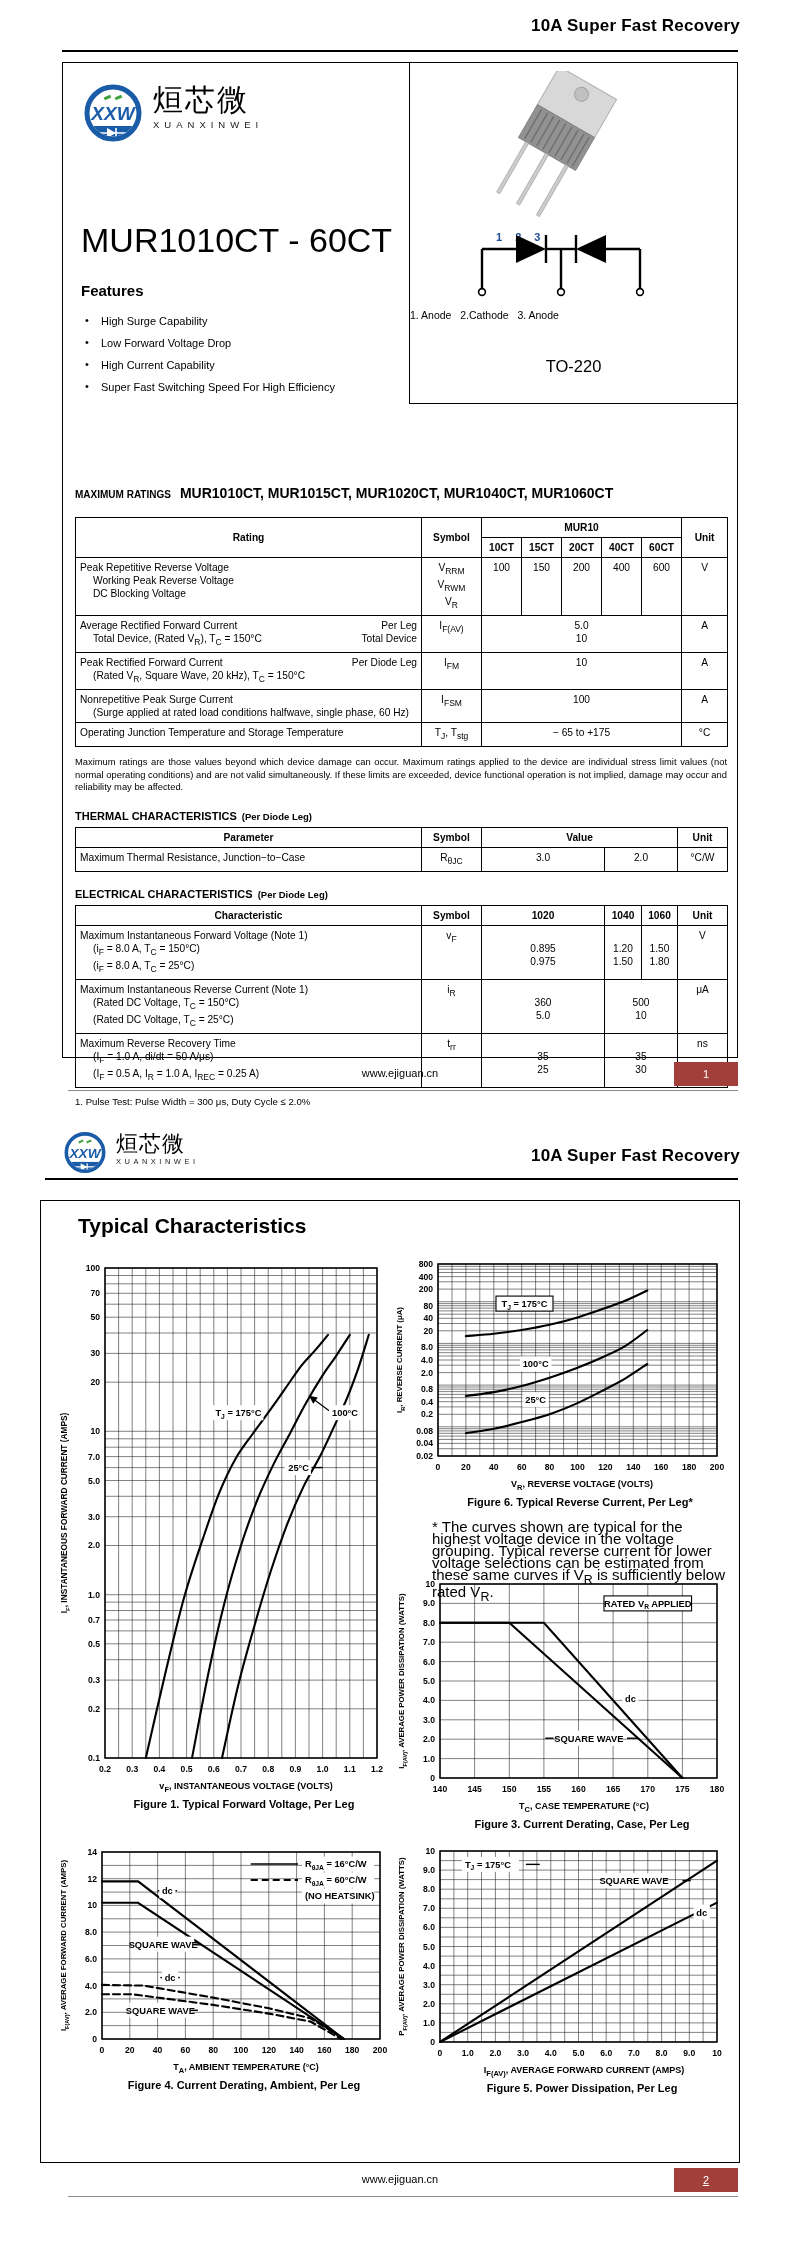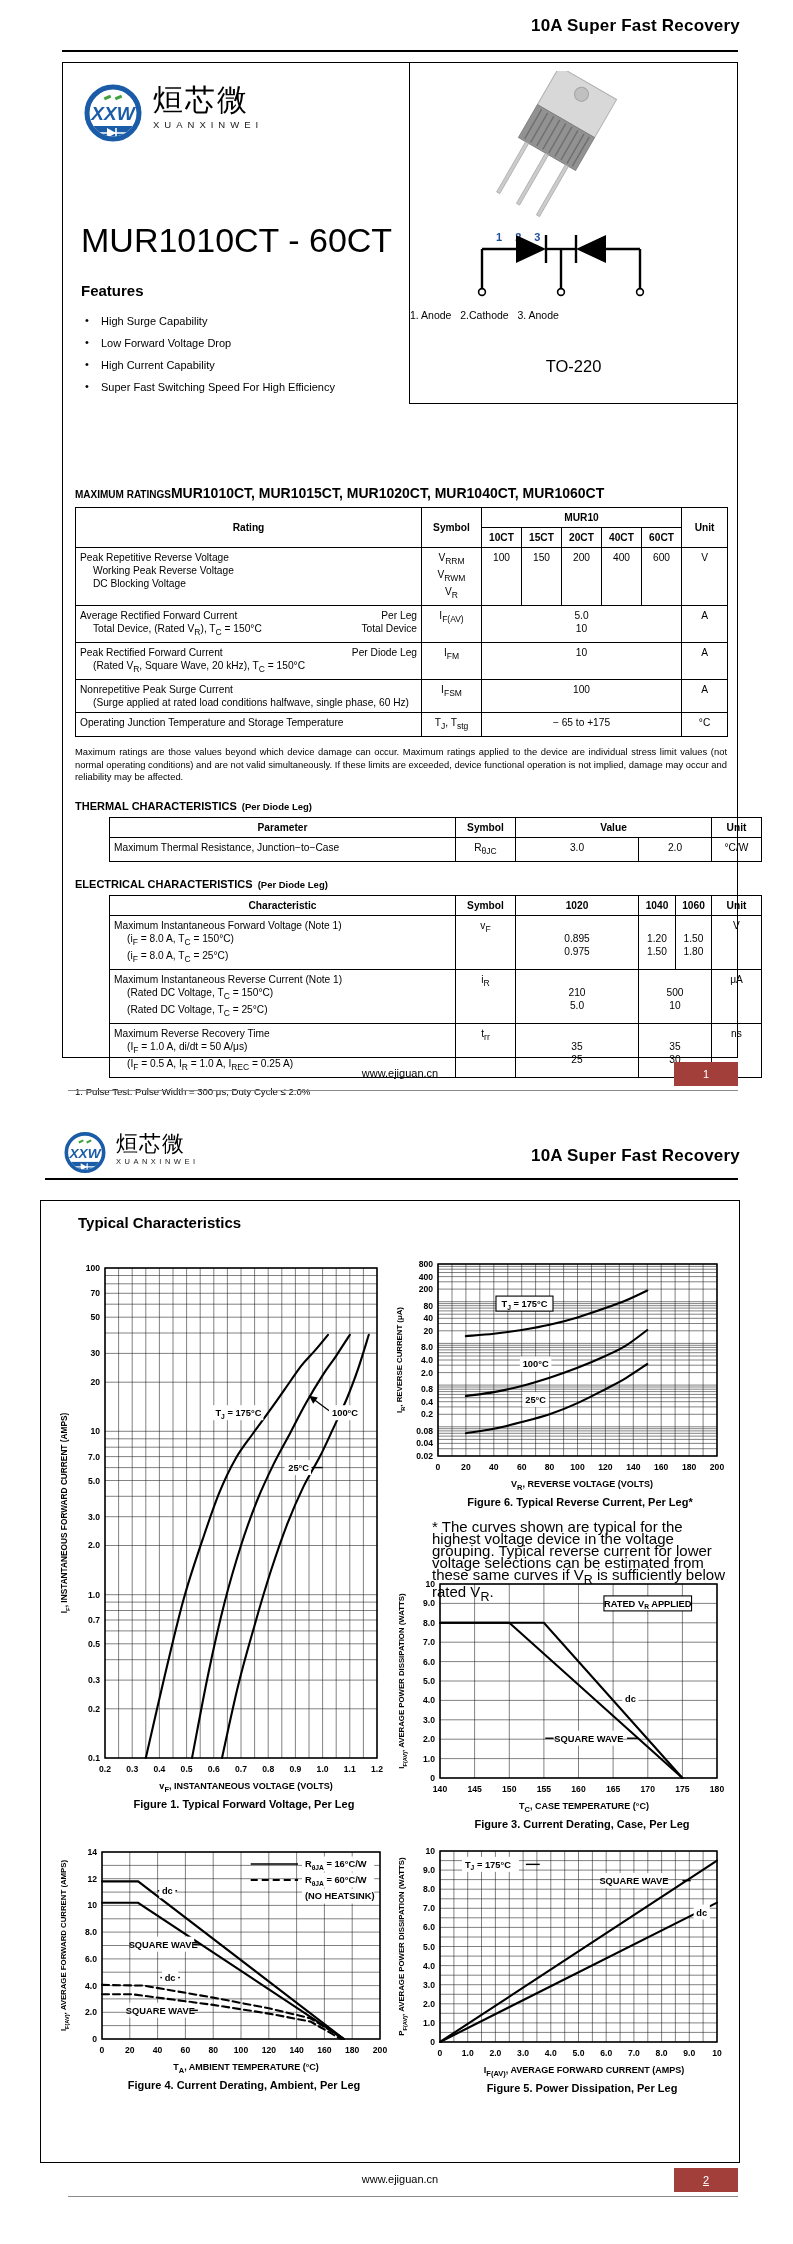--- a/index.html
+++ b/index.html
@@ -19,46 +19,46 @@
   .logo-en{font-size:9.5px;letter-spacing:5px;color:#1a1a1a;margin-top:1px;}
   .logo.small .logo-cn{font-size:22px;letter-spacing:1px;}
   .logo.small .logo-en{font-size:7.5px;letter-spacing:3.5px;}
   .part-title{position:absolute;left:18px;top:158px;font-size:34px;font-weight:normal;}
   .features-h{position:absolute;left:18px;top:219px;font-size:15px;font-weight:bold;}
   .features{position:absolute;left:22px;top:252px;margin:0;padding:0;list-style:none;font-size:11px;}
   .features li{margin-bottom:10px;padding-left:16px;position:relative;}
   .features li::before{content:"•";position:absolute;left:0;top:-1px;}
   
   .col1{position:absolute;left:12px;top:422px;width:652px;}
-  .mr-head{display:flex;align-items:baseline;margin-bottom:6px;}
+  .mr-head{display:flex;align-items:baseline;gap:9px;margin-bottom:16px;}
   .mr-label{font-size:10px;font-weight:bold;}
   .mr-devices{font-size:14px;font-weight:bold;}
   table.dt{border-collapse:collapse;width:652px;font-size:10.2px;table-layout:fixed;}
   table.dt td{border:1.1px solid #000;padding:3px 4px;vertical-align:top;line-height:13px;word-wrap:break-word;}
   table.dt{border:1.6px solid #000;}
   .hd{font-weight:bold;text-align:center;vertical-align:middle !important;}
   .ctr{text-align:center;}
   .fl{display:flex;justify-content:space-between;}
   .ind{padding-left:13px;}
   .vln{height:13px;}
   .foot-note{margin-top:9px;font-size:9.4px;line-height:12.6px;text-align:justify;}
   .sec-head{margin-top:16px;display:flex;align-items:baseline;gap:5px;}
   .sec-title{font-size:11px;font-weight:bold;}
   .sec-scope{font-size:9.5px;font-weight:bold;}
-  .dt2{margin-top:5px;margin-left:34px;}
+  .dt2{margin-top:5px;}
   .note1{margin-top:8px;font-size:9.6px;}
   
   .footer{position:absolute;left:62px;width:676px;height:34px;}
   .furl{position:absolute;left:0;width:100%;text-align:center;font-size:11px;top:5px;}
   .fpage{position:absolute;right:0;top:0;width:64px;height:24px;background:#A33F3B;color:#fff;text-align:center;font-size:11px;line-height:24px;}
   .fpage.u{text-decoration:underline;}
   .fline{position:absolute;left:6px;right:0;top:28px;height:1px;background:#8a8a8a;}
   
   .p2box{position:absolute;left:40px;top:1200px;width:700px;height:963px;border:1.6px solid #000;box-sizing:border-box;}
-  .p2title{position:absolute;left:78px;top:1214px;font-size:15px;font-weight:bold;}
+  .p2title{position:absolute;left:78px;top:1214px;font-size:21px;font-weight:bold;}
   .figure{position:absolute;}
   .figure .xlabel{margin-top:1px;margin-left:40px;text-align:center;font-size:9px;font-weight:bold;}
   .figure .caption{margin-top:4px;margin-left:36px;text-align:center;font-size:11px;font-weight:bold;}
   .fig2note{position:absolute;left:432px;top:1521px;width:300px;font-size:15px;line-height:12px;}
 </style>
 </head>
 <body>
 
 <div>
   <div class="doc-header" style="right:53px;top:16px;">10A Super Fast Recovery</div>
@@ -319,21 +319,21 @@
         </tr>
         <tr>
           <td>
             <div>Maximum Instantaneous Reverse Current (Note 1)</div>
             <div class="ind">(Rated DC Voltage, T<sub>C</sub> = 150°C)</div>
             <div class="ind">(Rated DC Voltage, T<sub>C</sub> = 25°C)</div>
           </td>
           <td class="ctr">i<sub>R</sub></td>
           <td class="ctr">
                 <div class="vln"></div>
-                <div>210</div>
+                <div>360</div>
                 <div>5.0</div>
               </td>
           <td class="ctr" colspan="2">
                 <div class="vln"></div>
                 <div>500</div>
                 <div>10</div>
               </td>
           <td class="ctr">μA</td>
         </tr>
         <tr>

